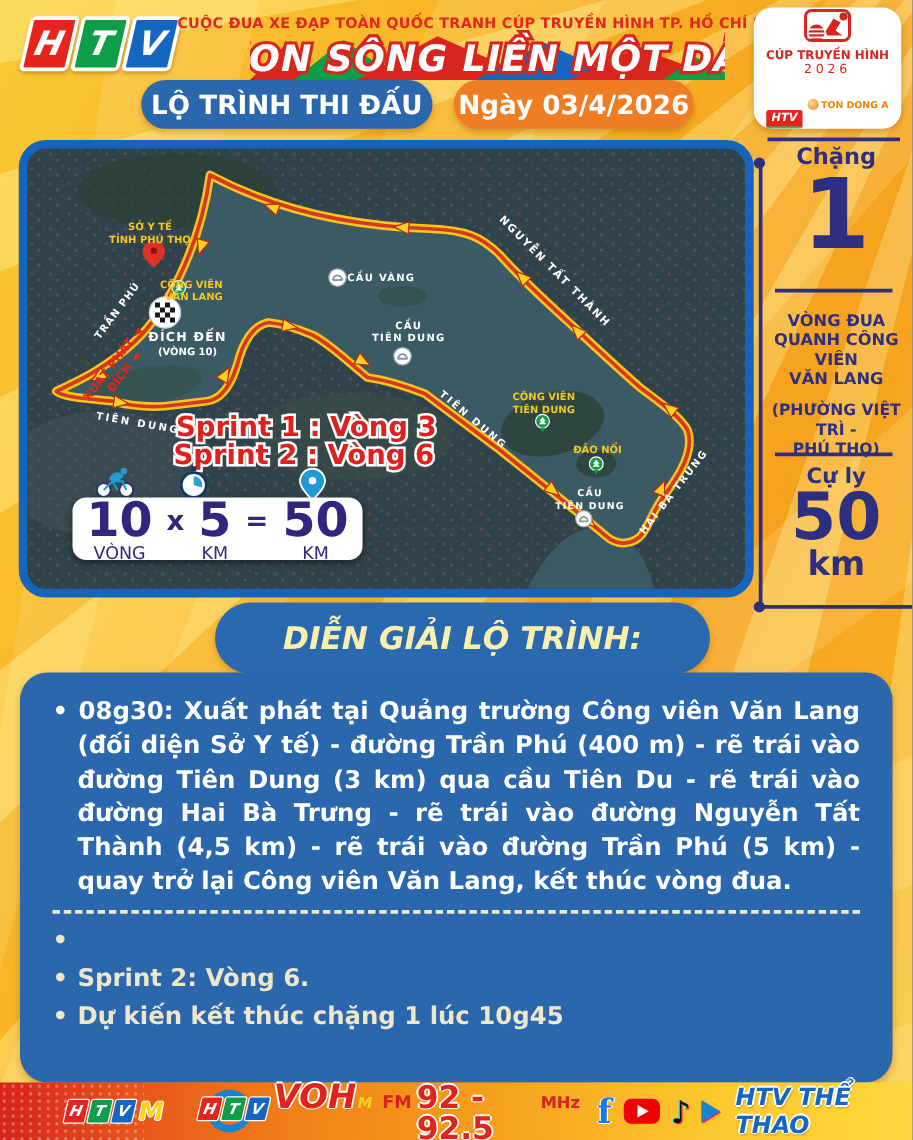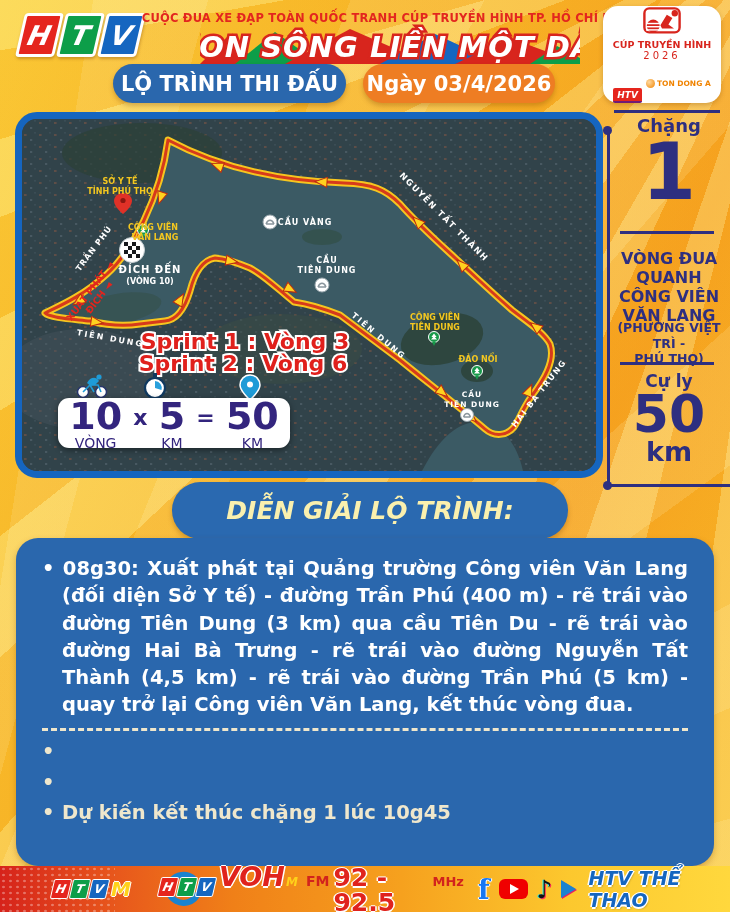--- a/index.html
+++ b/index.html
@@ -41,21 +41,21 @@
   .pill-orange{top:64px;left:363px;width:192px;background:#ee7d23;}
   .badge{
     top:6px;left:603px;width:118px;height:97px;background:#fff;border-radius:15px;
     display:flex;flex-direction:column;align-items:center;justify-content:center;
     box-shadow:0 2px 5px rgba(120,60,0,.30);
   }
   .badge-title{color:#d8251d;font-weight:bold;font-size:9.5px;margin-top:1px;}
   .badge-year{color:#d8251d;font-weight:normal;font-size:10px;letter-spacing:3px;}
   .badge-row{display:flex;align-items:center;gap:4px;margin-top:3px;}
   .badge-htv{background:#e5251d;color:#fff;font-weight:bold;font-style:italic;font-size:9px;
-    padding:1.5px 4px;border-radius:2px;border-bottom:2px solid #701a75;margin-top:24px;}
+    padding:1.5px 4px;border-radius:2px;border-bottom:2px solid #22c55e;margin-top:24px;}
   .badge-sp{display:flex;align-items:center;gap:2px;color:#f08300;font-weight:bold;font-size:7.5px;}
   .badge-sp i{width:9px;height:9px;border-radius:50%;background:radial-gradient(circle at 35% 35%,#ffd9a0,#f08300);display:inline-block;}
   
   .map-panel{
     top:112px;left:15px;width:588px;height:366px;box-sizing:border-box;
     border:7px solid #1565bf;border-radius:22px;background:#31434a;overflow:hidden;
   }
   .map-panel svg.mapsvg{position:absolute;left:0;top:0;}
   .mapsvg text{font-family:"DejaVu Sans","Liberation Sans",sans-serif;}
   .r-water{fill:#3b5a64;stroke:none;}
@@ -77,21 +77,21 @@
   .stat-unit{font-size:14px;font-weight:normal;margin-top:1px;}
   .stat-op{font-size:22px;font-weight:bold;align-self:center;margin-top:-12px;}
   
   .navy{color:#2e2f80;}
   .side-rule{background:#2e2f80;height:3px;}
   .vline{left:607px;top:130px;width:3px;height:355px;background:#2e2f80;}
   .dot{width:9px;height:9px;border-radius:50%;background:#2e2f80;}
   .sb{left:608px;width:122px;text-align:center;}
   .sb-chang{top:115px;font-size:18px;font-weight:bold;}
   .sb-one{top:133px;font-size:78px;font-weight:bold;line-height:1;}
-  .sb-name{top:250px;font-size:16px;font-weight:bold;line-height:1.18;}
+  .sb-name{top:250px;font-size:13px;font-weight:bold;line-height:1.18;}
   .sb-loc{top:320px;font-size:12.5px;font-weight:bold;line-height:1.25;}
   .sb-culy{top:371px;font-size:17px;font-weight:bold;}
   .sb-50{top:388px;font-size:52px;font-weight:bold;line-height:1;}
   .sb-km{top:438px;font-size:27px;font-weight:bold;line-height:1;}
   
   .dg-pill{
     top:482px;left:172px;width:396px;height:57px;background:#2a69b0;border-radius:29px;
     display:flex;align-items:center;justify-content:center;
     color:#faf0ae;font-weight:bold;font-style:italic;font-size:25px;
     box-shadow:0 3px 5px rgba(120,60,0,.30);
@@ -380,20 +380,21 @@
   <div class="abs dg-pill">DIỄN GIẢI LỘ TRÌNH:</div>
 
   <div class="abs desc-box">
     <div class="desc-main"><span>•</span>&nbsp;<span>08g30: Xuất phát tại Quảng trường Công viên Văn Lang (đối diện Sở Y tế) - đường Trần Phú (400 m) - rẽ trái vào đường Tiên Dung (3 km) qua cầu Tiên Du - rẽ trái vào đường Hai Bà Trưng - rẽ trái vào đường Nguyễn Tất Thành (4,5 km) - rẽ trái vào đường Trần Phú (5 km) - quay trở lại Công viên Văn Lang, kết thúc vòng đua.</span></div>
     <hr class="dashed">
     <div class="desc-li">
       <span class="b">•</span>
     </div>
     <div class="desc-li">
       <span class="b">•</span>
+      <span>Sprint 2: Vòng 6.</span>
     </div>
     <div class="desc-li">
       <span class="b">•</span>
       <span>Dự kiến kết thúc chặng 1 lúc 10g45</span>
     </div>
   </div>
 
   <div class="abs footer">
     <div class="htvm">
       <span class="minitile h">H</span>

